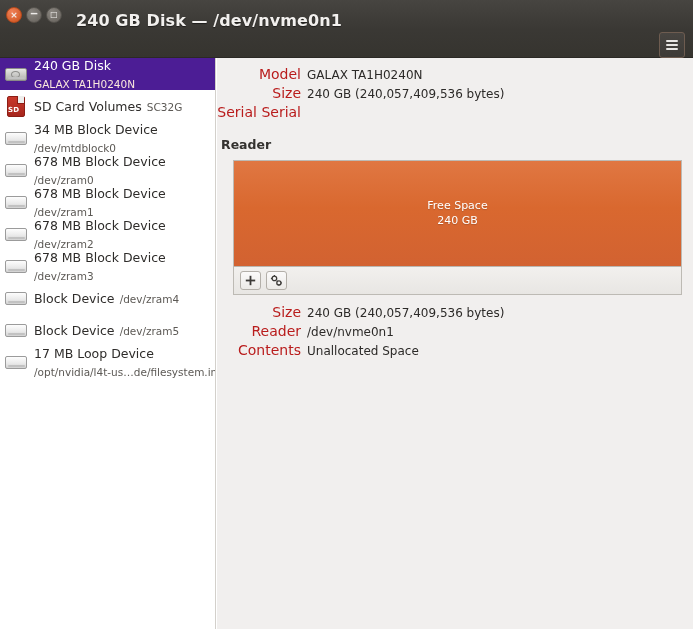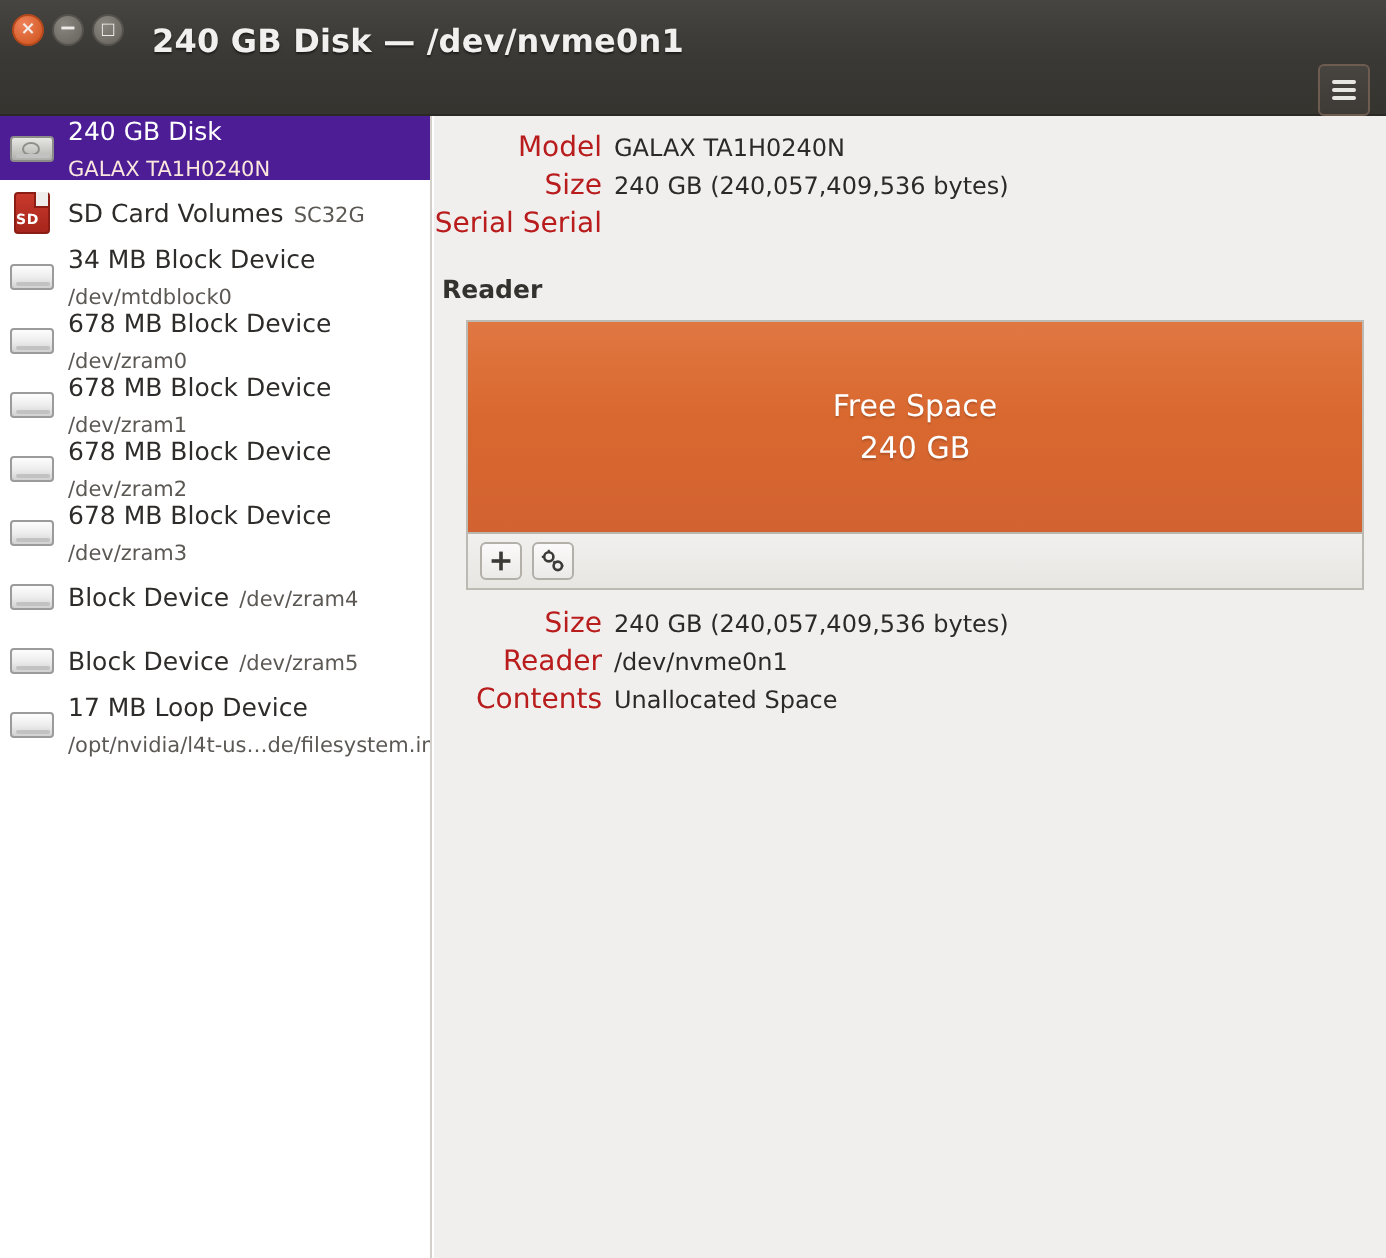--- a/index.html
+++ b/index.html
@@ -203,21 +203,21 @@
   .volume-bar {
     height: 105px;
     background: linear-gradient(to bottom, #e07742 0%, #d9682f 45%, #d26231 100%);
     display: flex; align-items: center; justify-content: center;
     cursor: pointer;
     border-bottom: 1px solid #b9b6b0;
   }
   .volume-label {
     text-align: center;
     color: #ffffff;
-    font-size: 15px;
+    font-size: 11px;
     line-height: 1.35;
     text-shadow: 0 1px 1px rgba(0,0,0,.18);
   }
   .volume-actions {
     height: 27px;
     display: flex; align-items: center;
     gap: 5px;
     padding-left: 6px;
     background: linear-gradient(to bottom, #f2f0ee 0%, #e8e6e3 100%);
     box-sizing: border-box;

